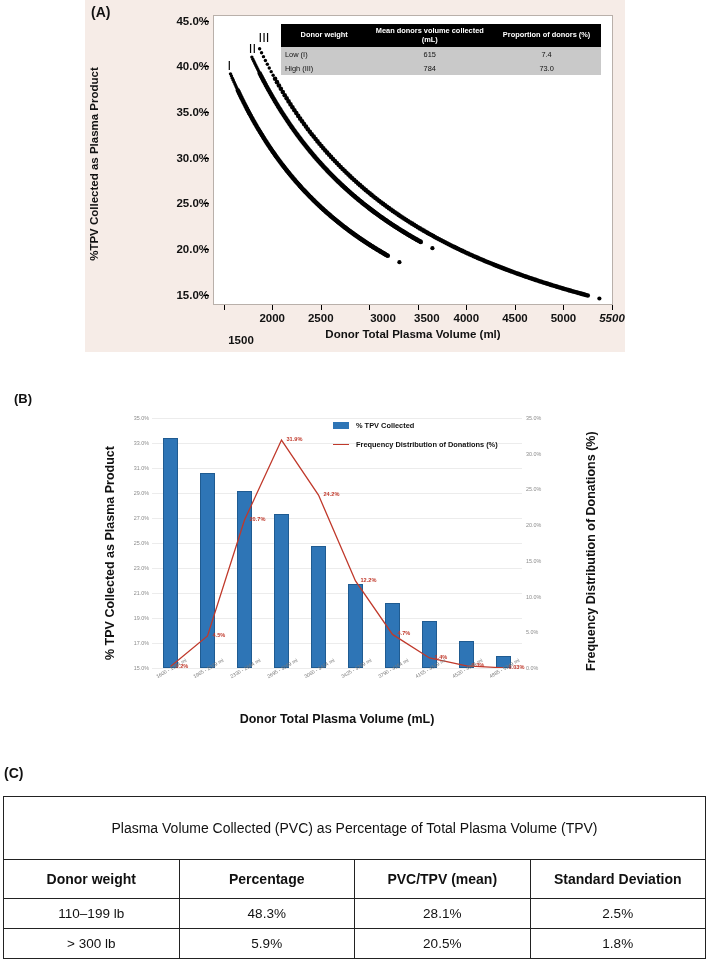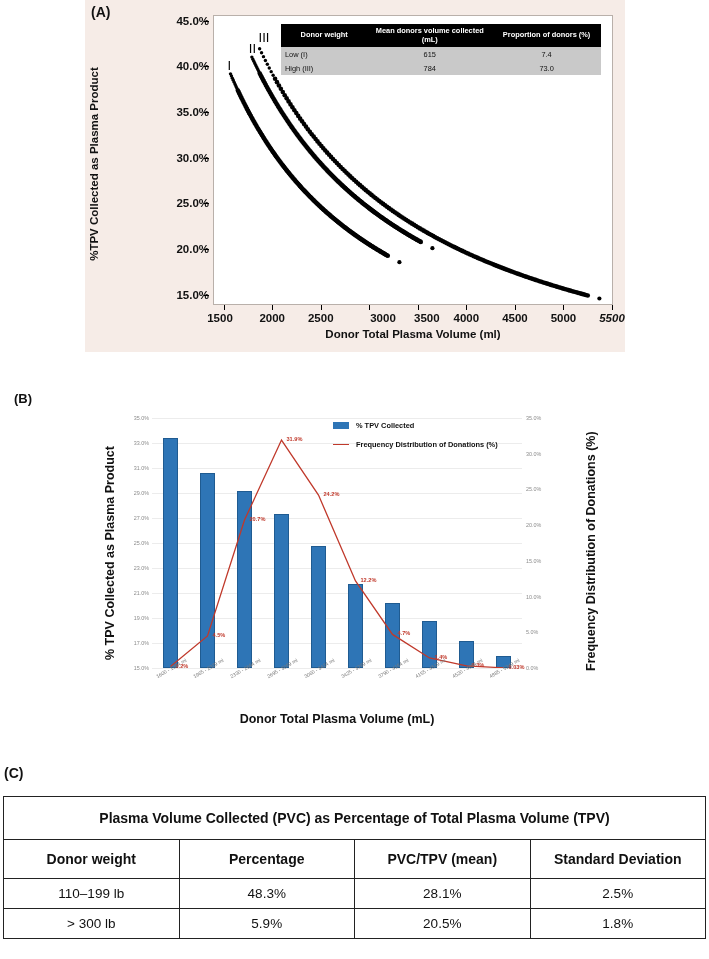--- a/index.html
+++ b/index.html
@@ -59,21 +59,21 @@
   .lgrow{display:flex;align-items:center;margin-bottom:10px;}
   .lgswatch-bar{width:16px;height:7px;background:#2e75b6;margin-right:7px;}
   .lgswatch-line{width:16px;height:0;border-top:1.4px solid #c0392b;margin-right:7px;}
   .lgtxt{font-weight:bold;font-size:7.4px;color:#111;}
 
   
   #panelC{position:absolute;left:0px;top:765px;width:709px;height:194px;}
   #cTable{position:absolute;left:3px;top:31px;width:703px;border-collapse:collapse;
     border:1.4px solid #222;font-size:13.5px;}
   #cTable td,#cTable th{border:1px solid #222;padding:7px 4px;text-align:center;}
-  #cTable .ctitle{font-weight:bold;font-size:14px;padding:13px 4px;}
+  #cTable .ctitle{font-weight:normal;font-size:14px;padding:23px 4px;}
   #cTable .chead{font-weight:bold;font-size:14px;padding:11px 4px;}
 </style>
 </head>
 <body>
 
 <div class="fig">
 
   <div id="panelA">
     <div class="panel-letter">(A)</div>
 
@@ -637,21 +637,21 @@
           </tr>
           <tr class="r2">
             <td>High (III)</td>
             <td>784</td>
             <td>73.0</td>
           </tr>
         </tbody>
     </table>
 
     <div id="aXTicks">
-        <div class="axtick" style="left: 7px;">1500</div>
+        <div class="axtick" style="left: 28px; margin-top: 22px;">1500</div>
         <div class="axtickmark" style="left: 10.7073px;"></div>
         <div class="axtick" style="left: 59.2439px;">2000</div>
         <div class="axtickmark" style="left: 59.2439px;"></div>
         <div class="axtick" style="left: 107.78px;">2500</div>
         <div class="axtickmark" style="left: 107.78px;"></div>
         <div class="axtick" style="left: 170px;">3000</div>
         <div class="axtickmark" style="left: 156.317px;"></div>
         <div class="axtick" style="left: 204.854px; margin-left: 9px;">3500</div>
         <div class="axtickmark" style="left: 204.854px;"></div>
         <div class="axtick" style="left: 253.39px;">4000</div>

